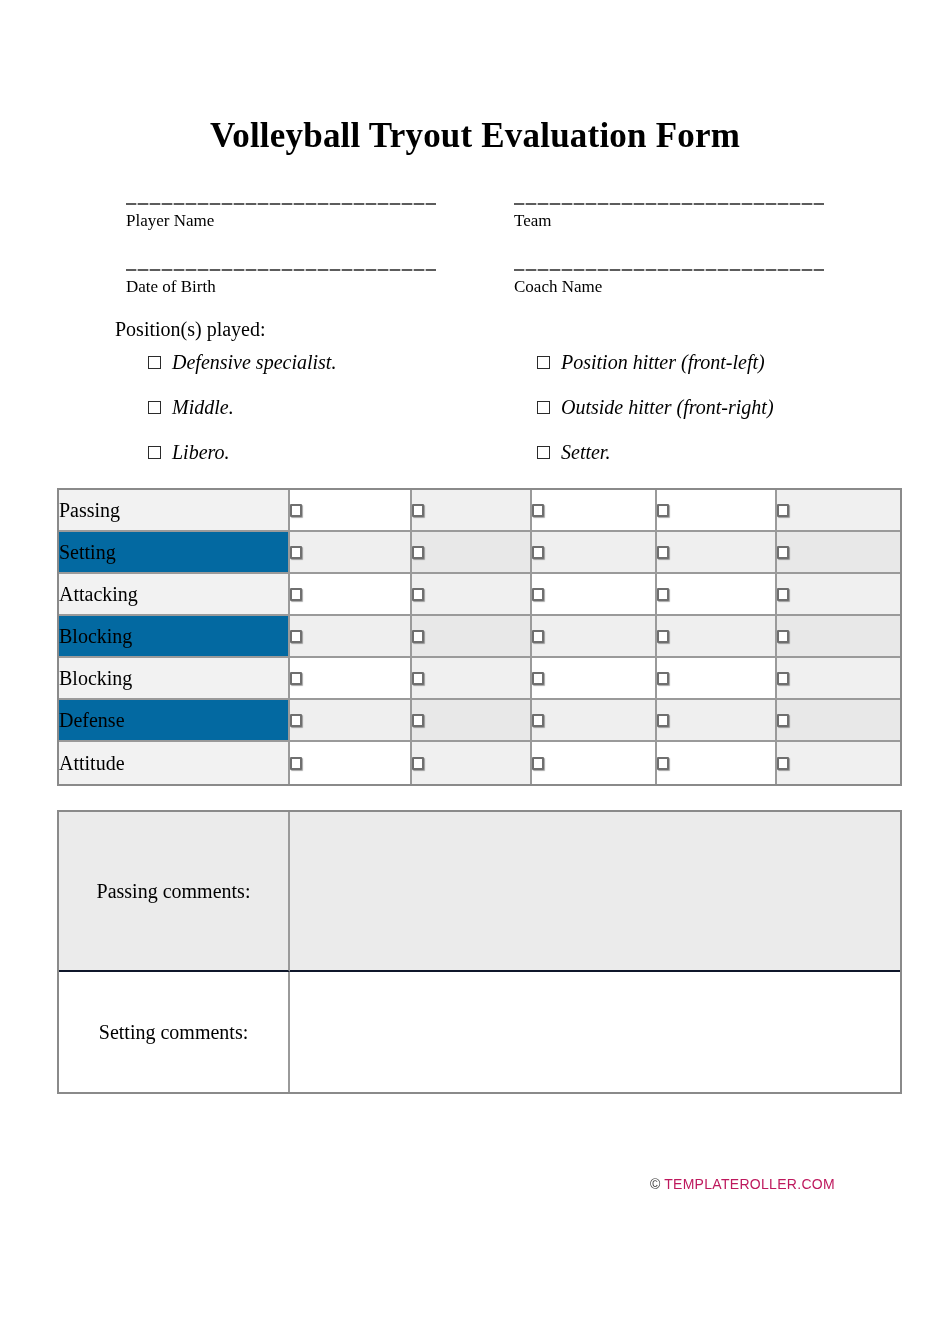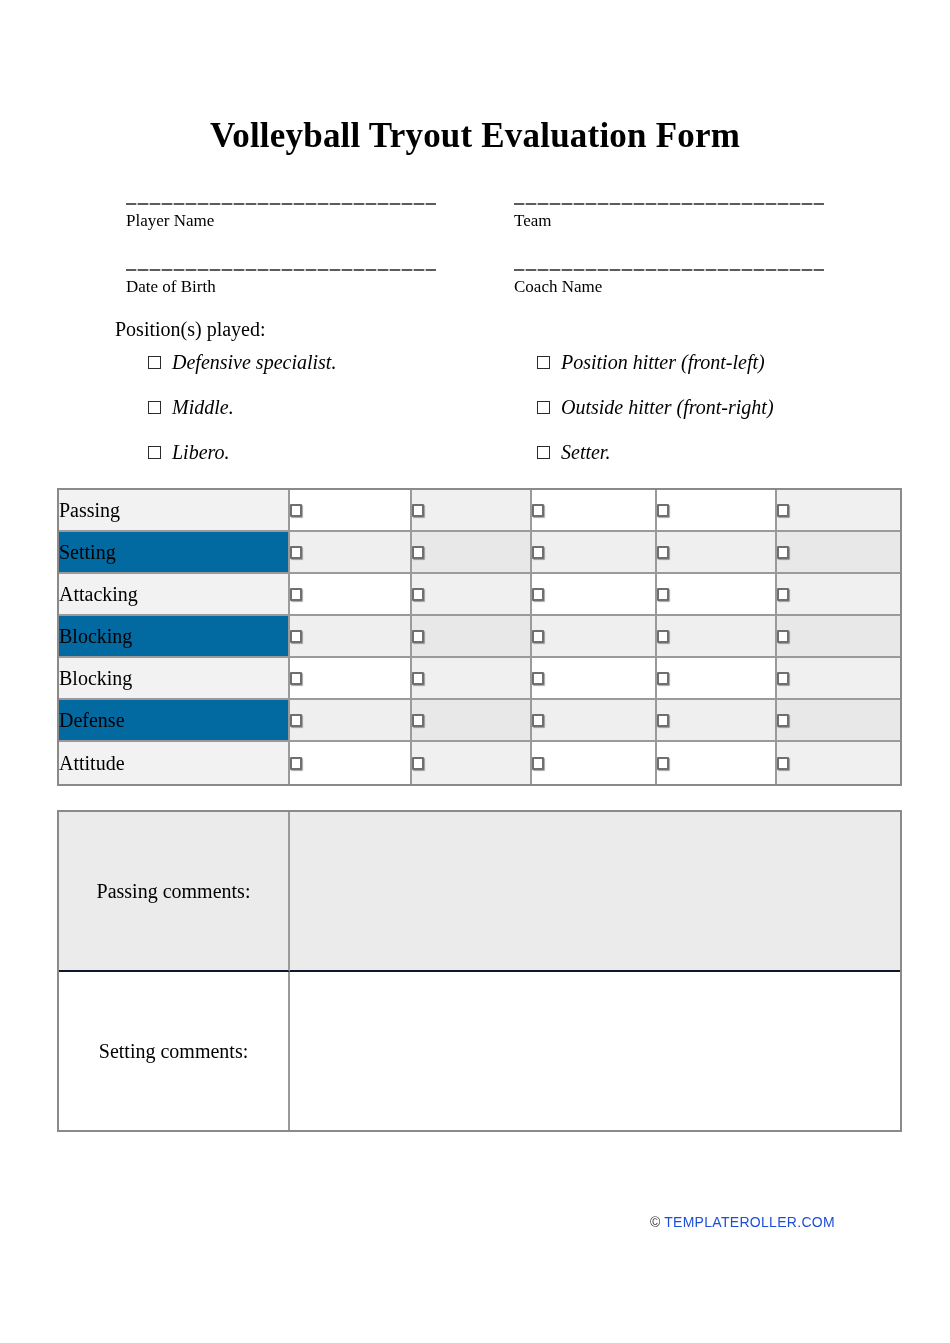--- a/index.html
+++ b/index.html
@@ -47,27 +47,27 @@
           border:2px solid #6f6f6f; border-radius:1px;
           box-shadow:1px 1px 1px rgba(0,0,0,0.35); }
 
   
   table.comments { border-collapse:separate; border-spacing:0; margin:24px 0 0 57px;
                    width:841px; border:2px solid #8a8a8a; table-layout:fixed; }
   table.comments td { vertical-align:middle; font-size:20px; }
   table.comments td.clabel { text-align:center; border-right:2px solid #9a9a9a; }
   table.comments tr:first-child td { border-bottom:2px solid #0f172a; background:#ebebeb;
                                      height:160px; }
-  table.comments tr:last-child td { background:#ffffff; height:158px; }
+  table.comments tr:last-child td { background:#ffffff; height:120px; }
 
   
   .footer { margin-top:82px; text-align:right; padding-right:115px;
             font-family:"Liberation Sans","DejaVu Sans",sans-serif; font-size:14px; }
   .footer .copy { color:#3c3c3c; }
-  .footer a.brand { color:#1d4ed8; text-decoration:none; letter-spacing:0.3px; }
+  .footer a.brand { color:#be185d; text-decoration:none; letter-spacing:0.3px; }
 </style>
 </head>
 <body>
 
 <h1 class="page-title">Volleyball Tryout Evaluation Form</h1>
 
 <div class="fields-grid">
   <div class="field">
     <div class="line"></div>
     <div class="flabel">Player Name</div>

